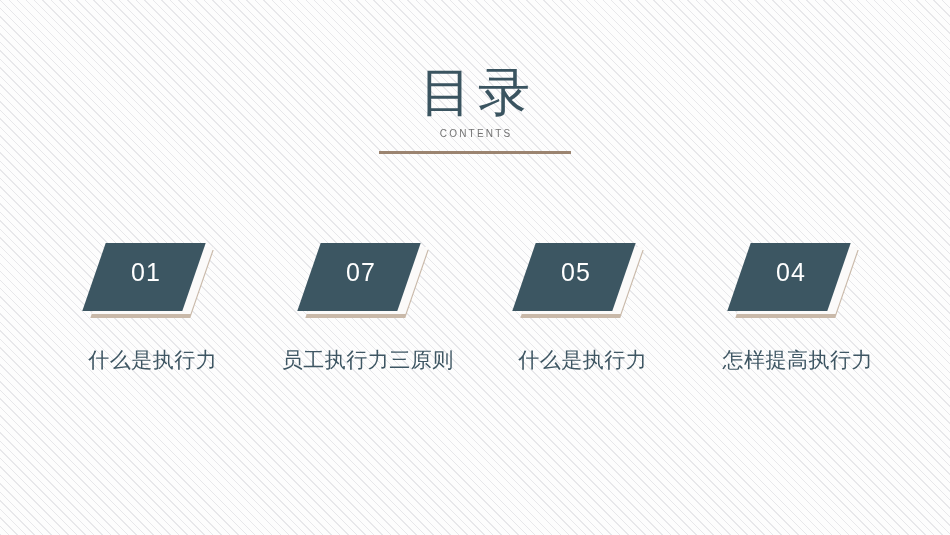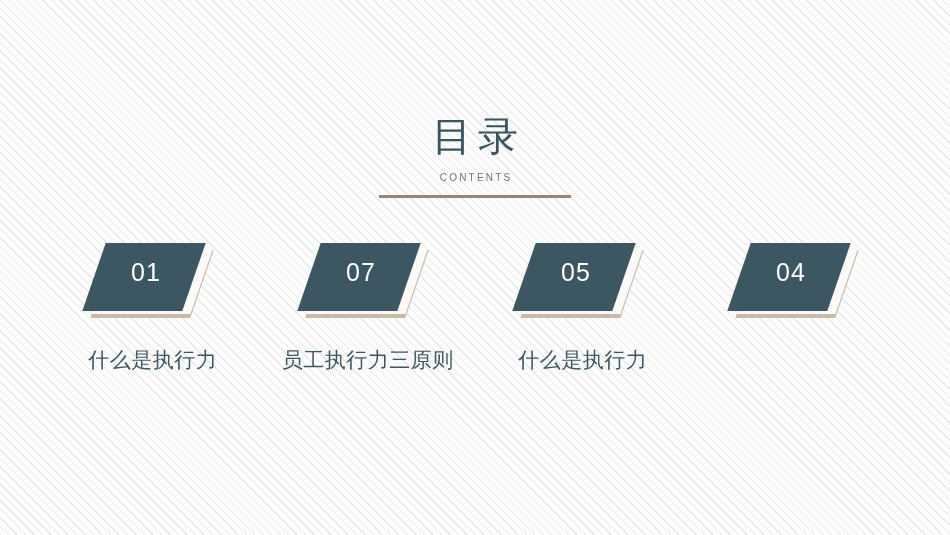--- a/index.html
+++ b/index.html
@@ -25,28 +25,27 @@
 
   
   .title-block {
     position:absolute;
     left:0; right:0;
     top:62px;
     text-align:center;
   }
 
   .title-main {
-    font-size:40px;
+    font-size:52px;
     line-height:60px;
     font-weight:400;
     color:#3a5460;
     letter-spacing:6px;
     text-indent:6px;
     font-family:"DejaVu Sans","Liberation Sans",sans-serif;
-    margin-top:44px;
   }
 
   .title-sub {
     margin-top:4px;
     font-size:10px;
     line-height:16px;
     font-weight:400;
     color:#737373;
     letter-spacing:2.2px;
     text-indent:2.2px;
@@ -184,15 +183,16 @@
     <div class="card-label">什么是执行力</div>
   </div>
 
   <div class="card-col">
     <div class="card-shape">
       <div class="card-shadow"></div>
       <div class="card-shadow-inner"></div>
       <div class="card-face"></div>
       <div class="card-number">04</div>
     </div>
+    <div class="card-label">怎样提高执行力</div>
   </div>
 
 </div>
 
 </body></html>

